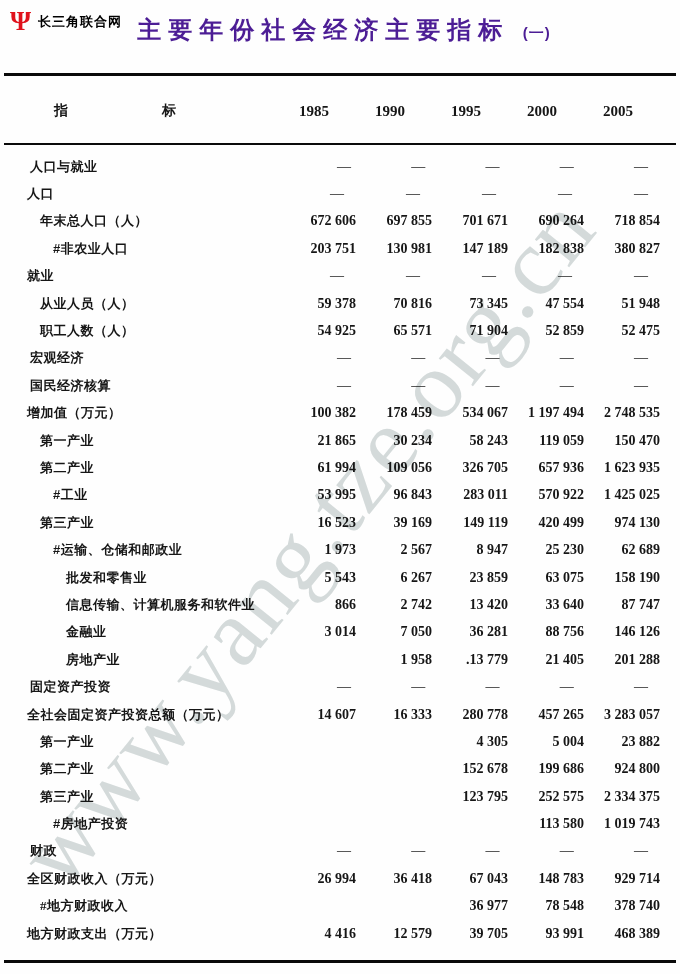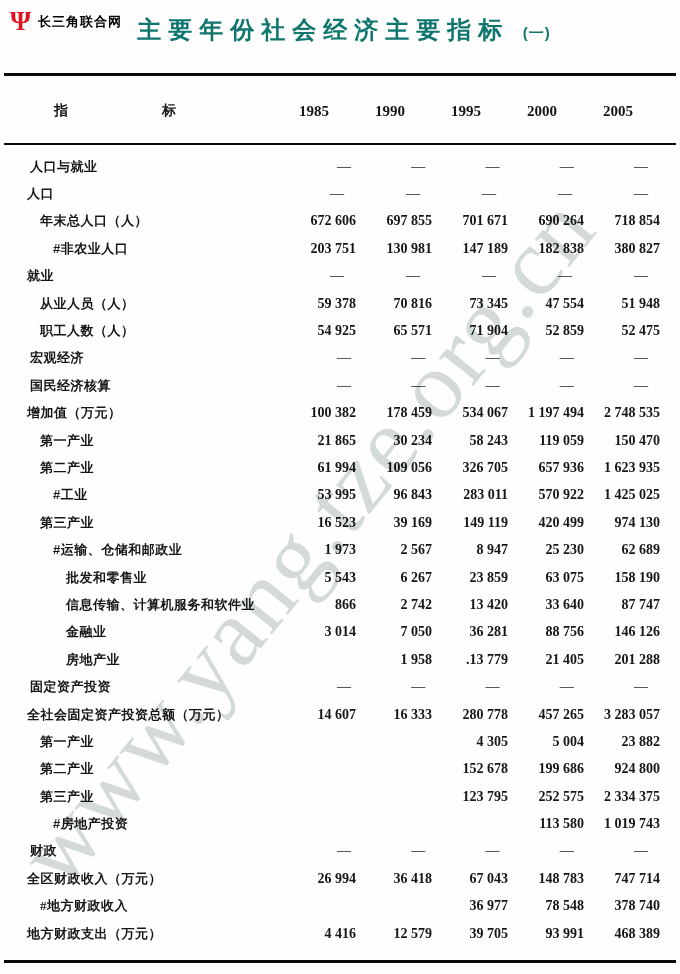--- a/index.html
+++ b/index.html
@@ -18,21 +18,21 @@
   }
   
   .logo{position:absolute;left:10px;top:8px;display:flex;align-items:center;z-index:2;}
   .logo-mark{
     font-family:"Liberation Serif",serif;font-weight:bold;
     font-size:27px;line-height:27px;color:#e0121c;
   }
   .logo-text{font-size:13px;font-weight:bold;margin-left:7px;color:#000000;letter-spacing:1px;}
   .title{
     position:absolute;left:0;right:0;top:14px;margin:0;z-index:2;
-    text-align:center;font-size:24px;font-weight:bold;letter-spacing:7px;color:#0f766e;padding-left:8px;
+    text-align:center;font-size:24px;font-weight:bold;letter-spacing:7px;color:#4c1d95;padding-left:8px;
   }
   .title-suffix{font-size:15px;font-weight:bold;letter-spacing:1px;}
   
   .rule{position:absolute;left:4px;right:4px;background:#0a0a0a;z-index:2;}
   .rule-top{top:73px;height:3px;}
   .rule-mid{top:143px;height:2px;}
   .rule-bottom{top:960px;height:3px;}
   
   .thead{
     position:absolute;left:6px;right:20px;top:96px;height:30px;z-index:1;
@@ -325,21 +325,21 @@
       <div class="val dash">—</div>
       <div class="val dash">—</div>
     </div>
 
     <div class="row">
       <div class="lab i1">全区财政收入（万元）</div>
       <div class="val">26 994</div>
       <div class="val">36 418</div>
       <div class="val">67 043</div>
       <div class="val">148 783</div>
-      <div class="val">747 714</div>
+      <div class="val">929 714</div>
     </div>
 
     <div class="row">
       <div class="lab i2">#地方财政收入</div>
       <div class="val"></div>
       <div class="val"></div>
       <div class="val">36 977</div>
       <div class="val">78 548</div>
       <div class="val">378 740</div>
     </div>

